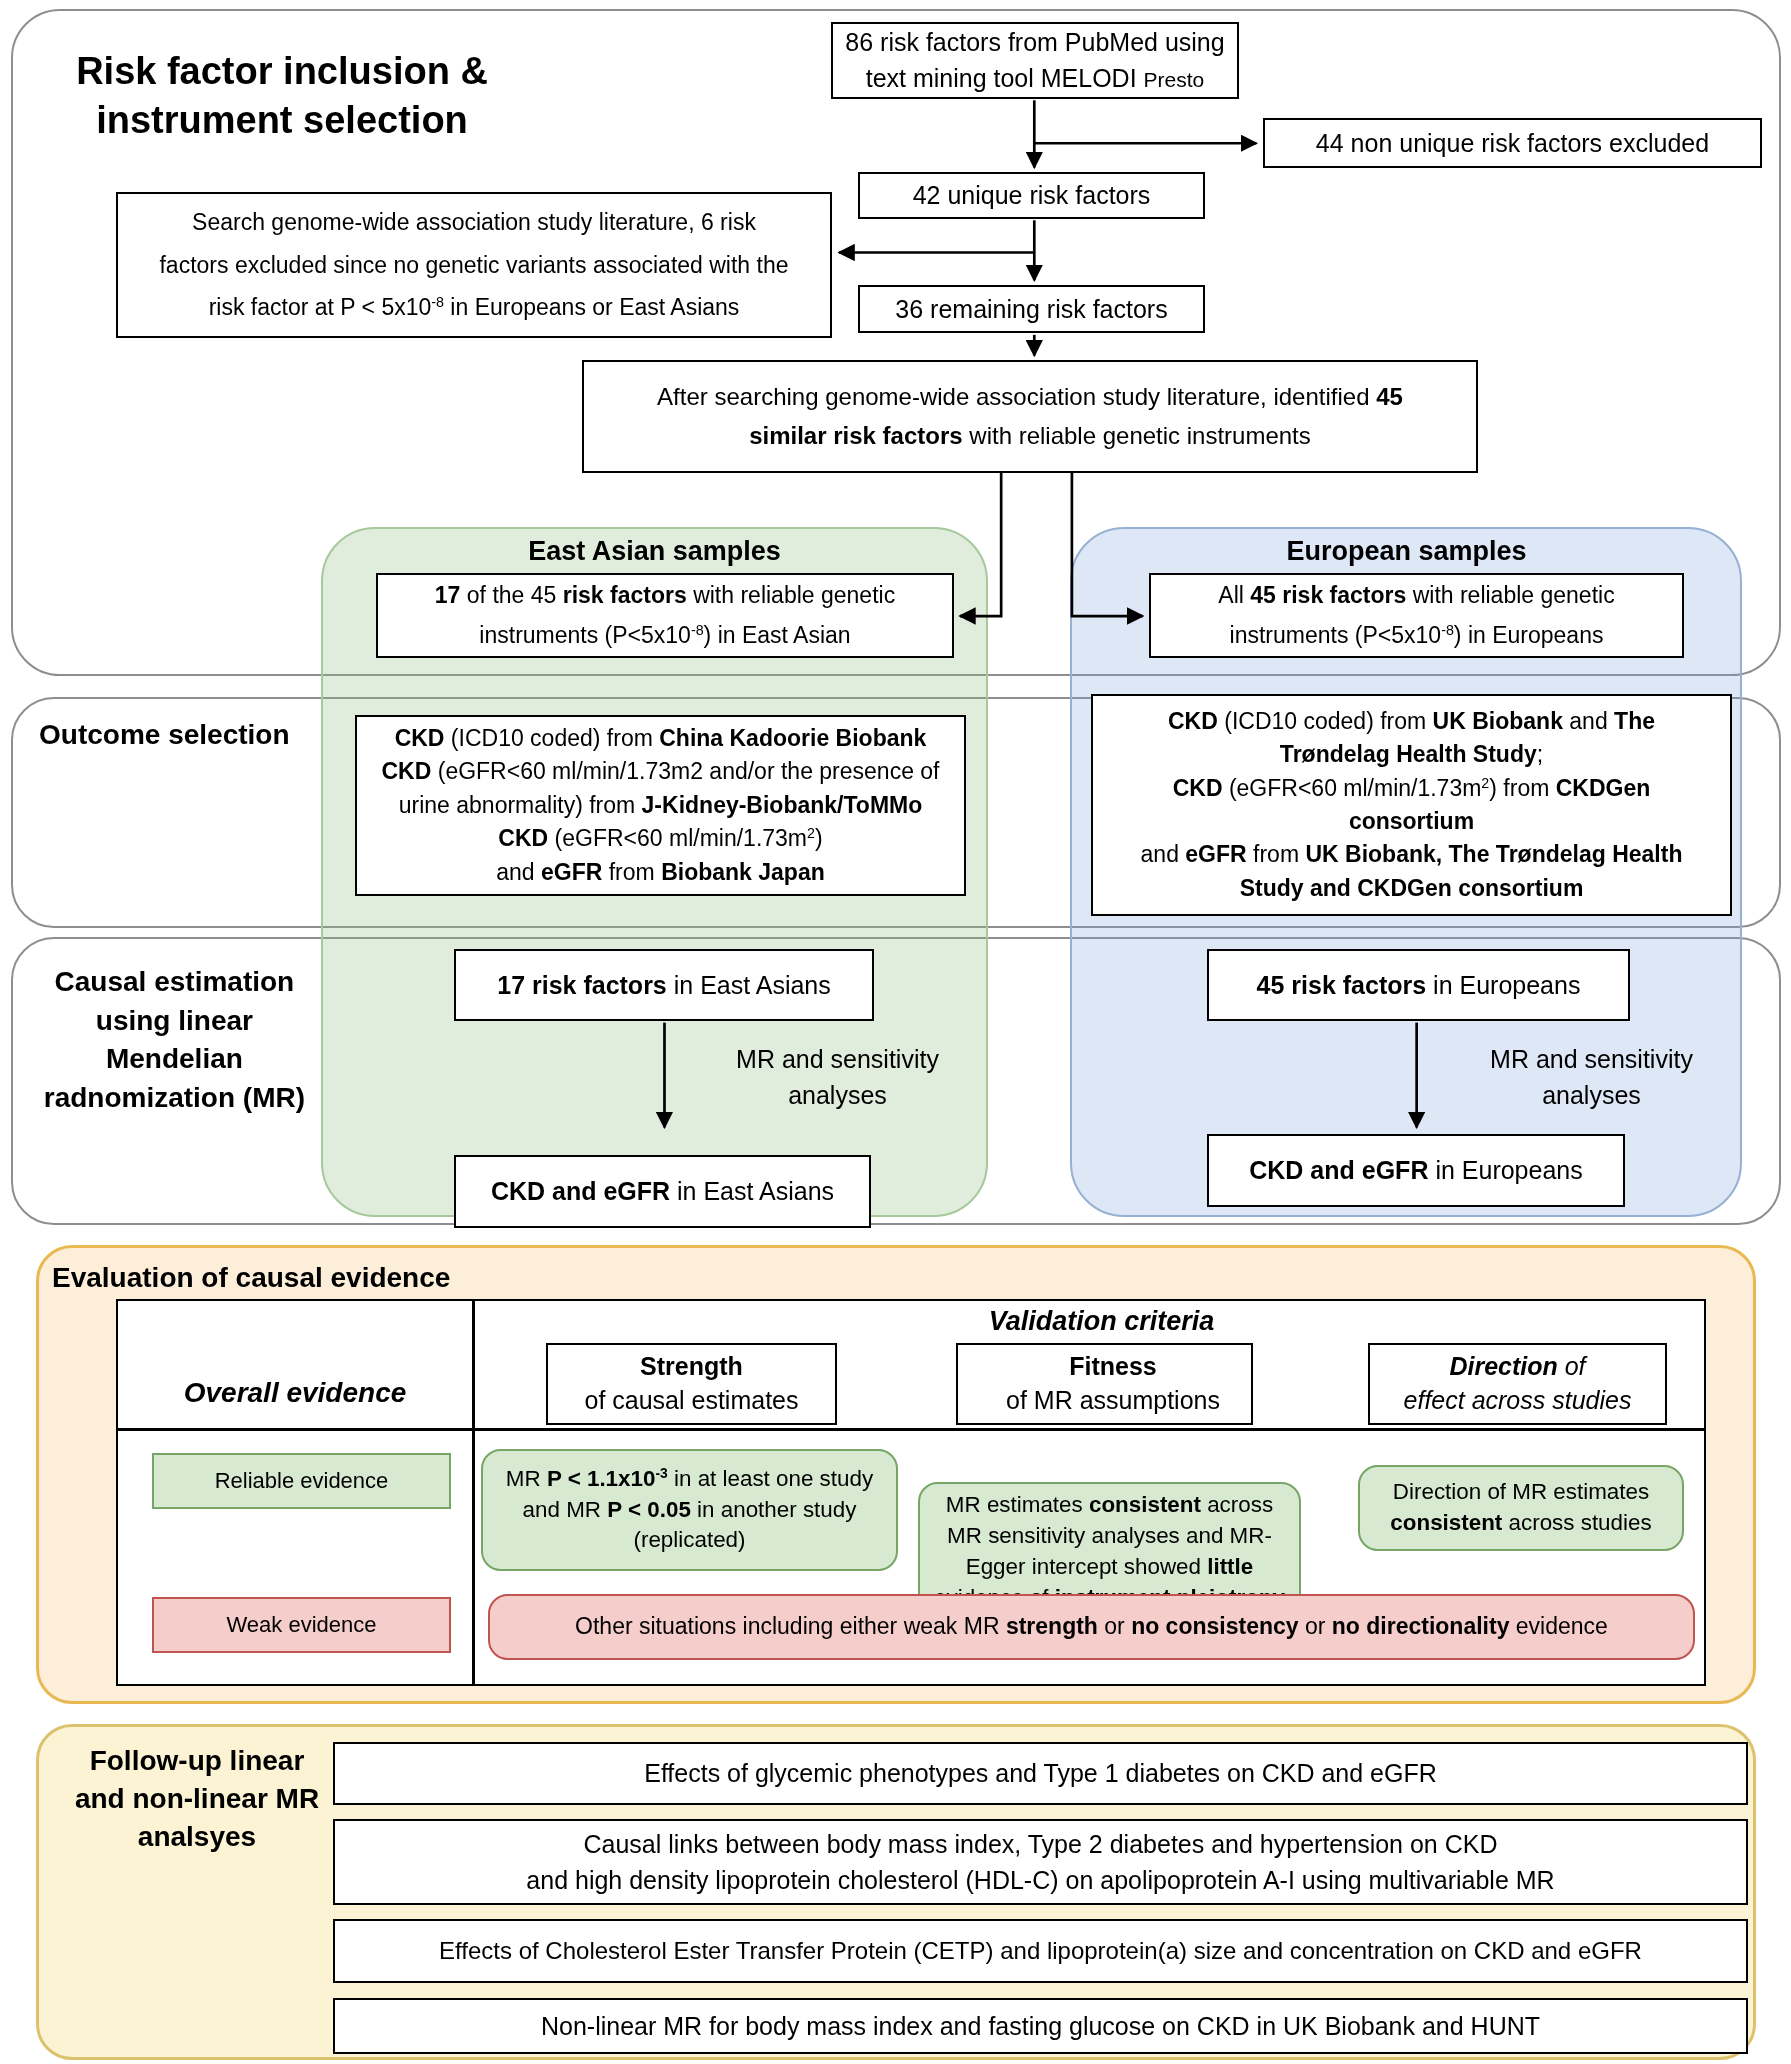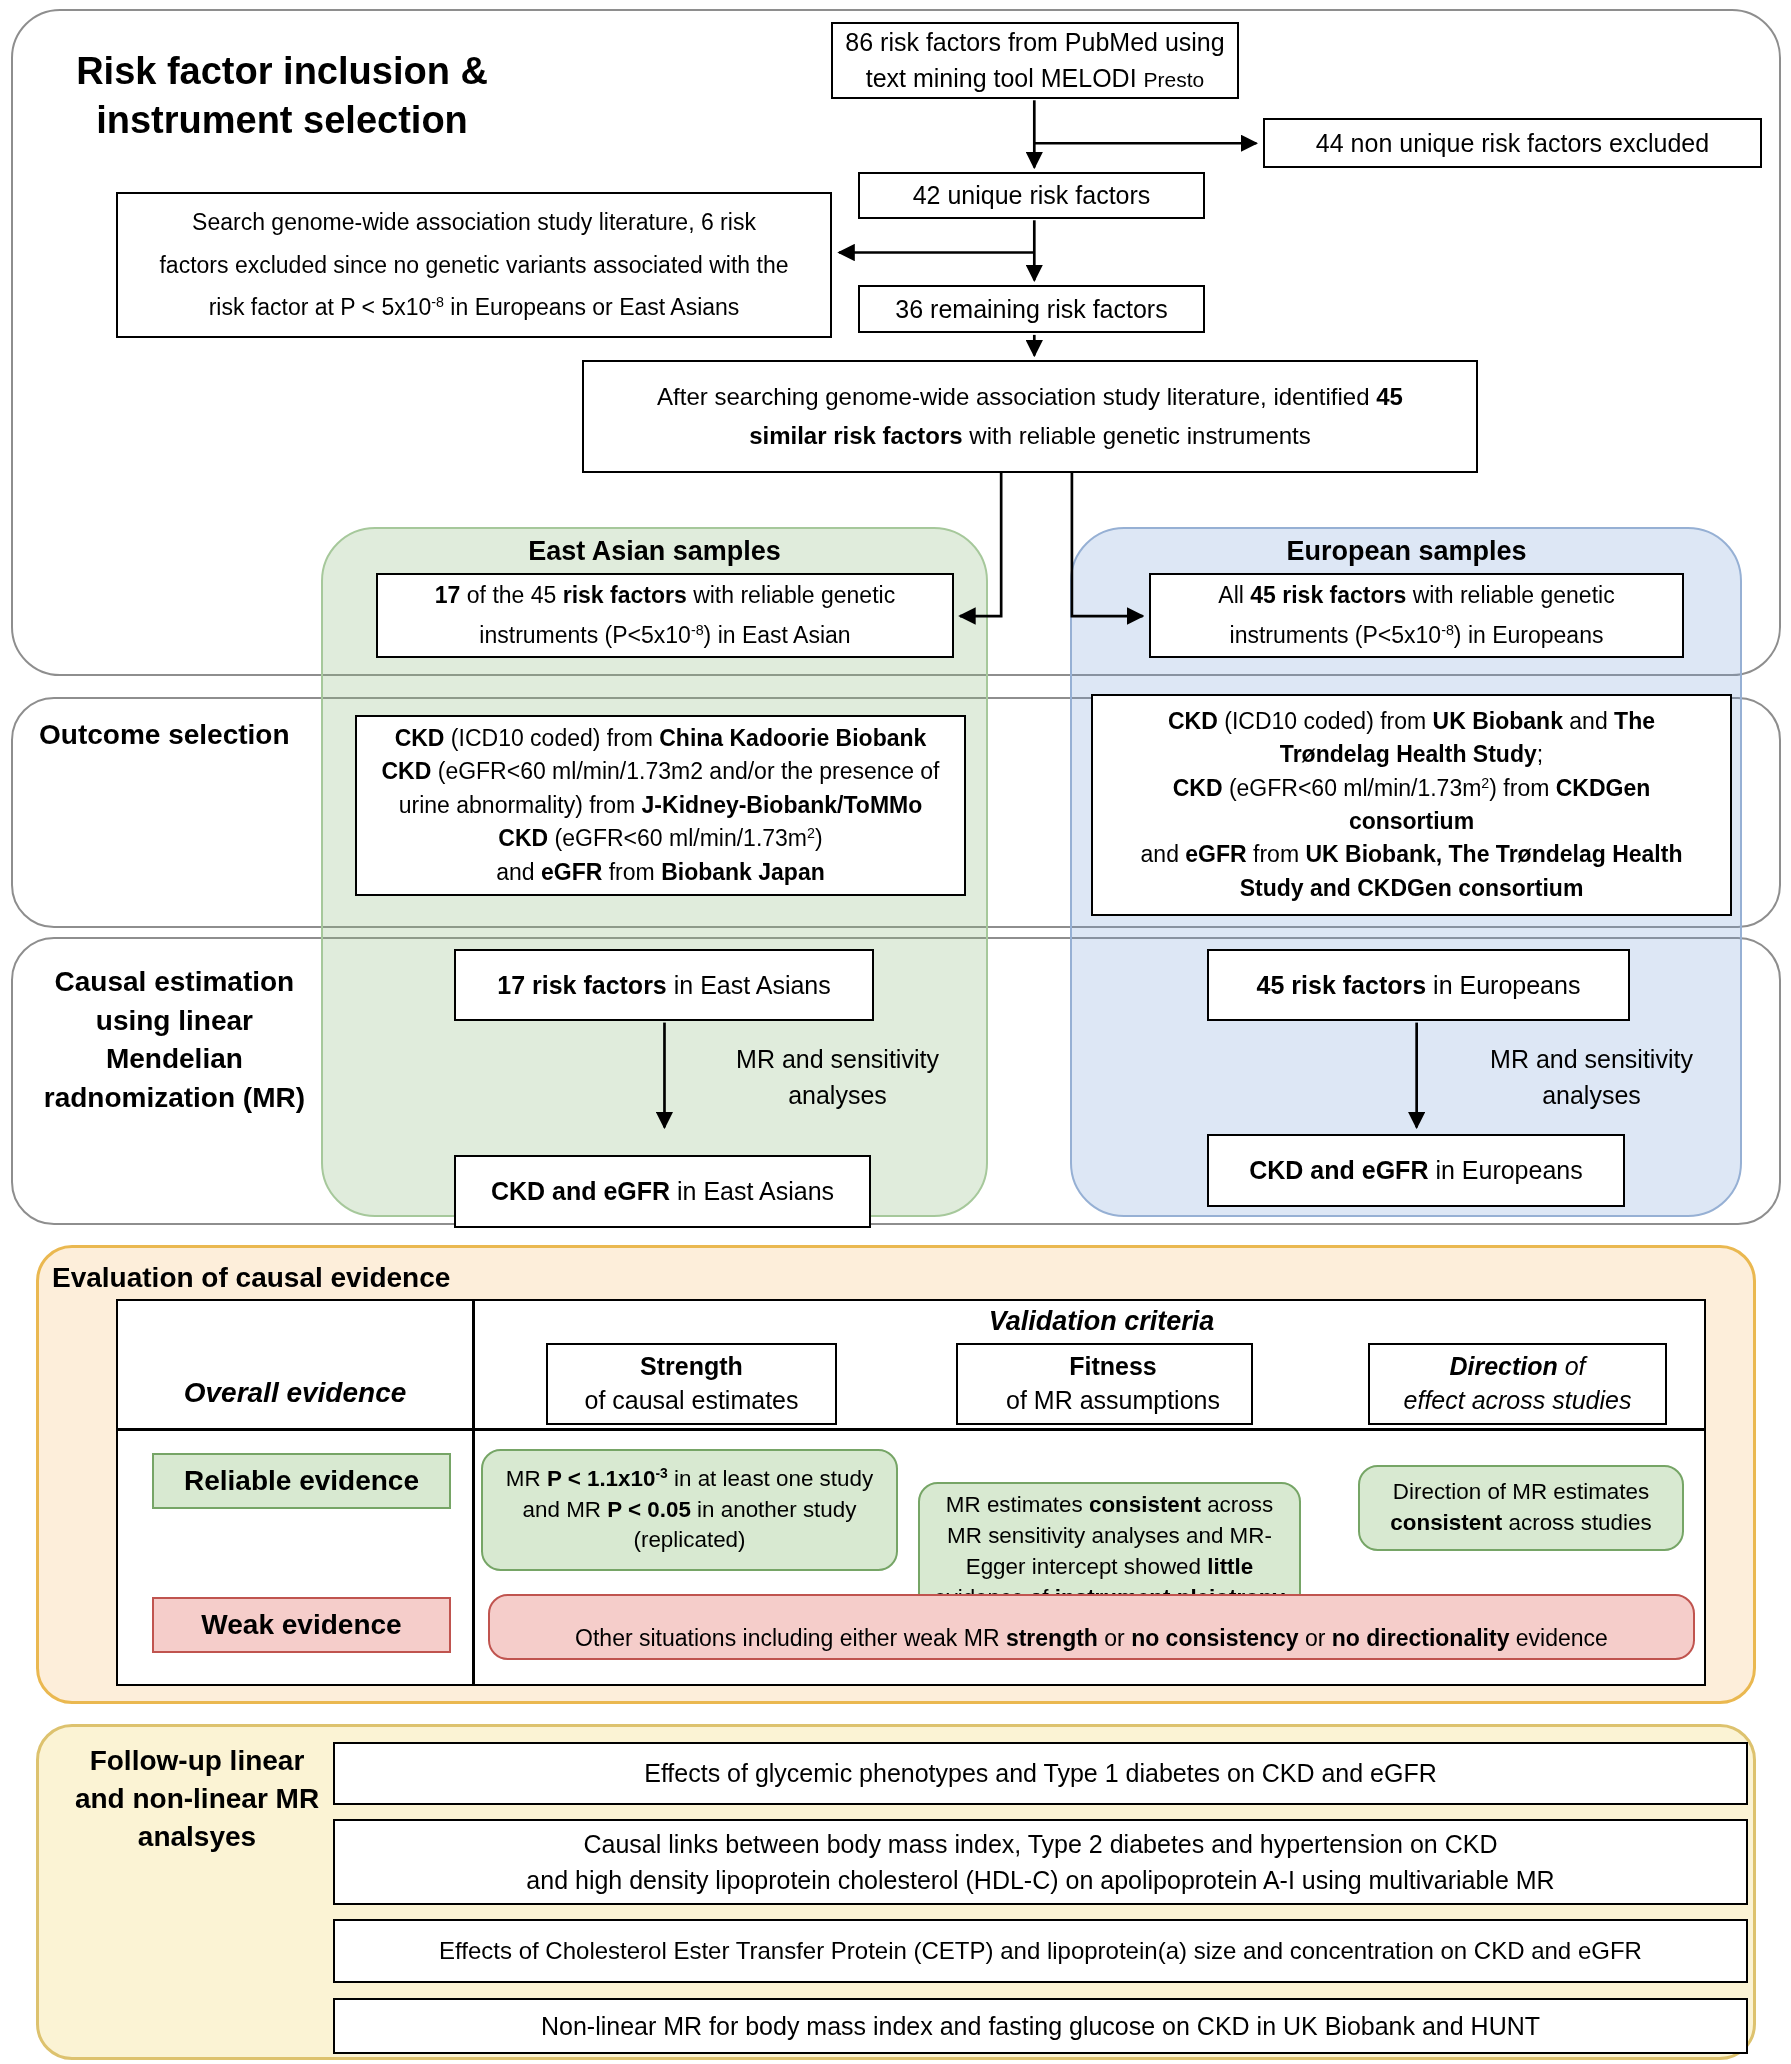--- a/index.html
+++ b/index.html
@@ -34,21 +34,21 @@
   .center{text-align:center;}
   .ptitle{font-weight:bold; font-size:27px; text-align:center;}
   .note{font-size:25px; line-height:1.42; text-align:center;}
   .crit{
     border-radius:19.7px; display:flex; align-items:center; justify-content:center;
     text-align:center; font-size:22.4px; line-height:1.38; padding:3.6px 7.2px;
   }
   .crit.green{background:var(--reliable_fill); border:2.7px solid var(--reliable_border);}
   .crit.pink{background:var(--weak_fill); border:2.7px solid var(--weak_border);}
   .badge{
-    display:flex; align-items:center; justify-content:center; font-weight:bold; font-size:28px;
+    display:flex; align-items:center; justify-content:center; font-weight:normal; font-size:22px;
   }
   .badge.green{background:var(--reliable_fill); border:2.7px solid var(--reliable_border);}
   .badge.pink{background:var(--weak_fill); border:2.7px solid var(--weak_border);}
   .tline{background:#000;}
   .ithead{font-weight:bold; font-style:italic; text-align:center;}
   sup{font-size:62%; line-height:0; vertical-align:baseline; position:relative; top:-0.55em;}
   .sm{font-size:0.84em;}
   svg.arrows{position:absolute; left:0; top:0; pointer-events:none;}
 </style>
 </head>
@@ -173,21 +173,21 @@
       <div>MR <b>P &lt; 1.1x10<sup>-3</sup></b> in at least one study<br>and MR <b>P &lt; 0.05</b> in another study<br>(replicated)</div>
     </div>
   <div class="abs crit green" style="left:918px;top:1438px;width:383px;height:140px;margin-top:44px;">
       <div>MR estimates <b>consistent</b> across<br>MR sensitivity analyses and MR-<br>Egger intercept showed <b>little</b><br>evidence of <b>instrument pleiotropy</b></div>
     </div>
   <div class="abs crit green" style="left:1358px;top:1465px;width:326px;height:86px;">
       <div>Direction of MR estimates<br><b>consistent</b> across studies</div>
     </div>
 
   <div class="abs badge pink" style="left:152px;top:1597px;width:299px;height:56px;">Weak evidence</div>
-  <div class="abs crit pink" style="left:488px;top:1594px;width:1207px;height:66px;font-size:23px;align-items:flex-end;">
+  <div class="abs crit pink" style="left:488px;top:1594px;width:1207px;height:66px;font-size:23px;">
       <div>Other situations including either weak MR <b>strength</b> or <b>no consistency</b> or <b>no directionality</b> evidence</div>
     </div>
 
   <div class="abs wbox" style="left:333px;top:1742px;width:1415px;height:63px;">
       <div>Effects of glycemic phenotypes and Type 1 diabetes on CKD and eGFR</div>
     </div>
   <div class="abs wbox" style="left:333px;top:1819px;width:1415px;height:86px;">
       <div>Causal links between body mass index, Type 2 diabetes and hypertension on CKD<br>and high density lipoprotein cholesterol (HDL-C) on apolipoprotein A-I using multivariable MR</div>
     </div>
   <div class="abs wbox" style="left:333px;top:1919px;width:1415px;height:64px;font-size:24px;">

